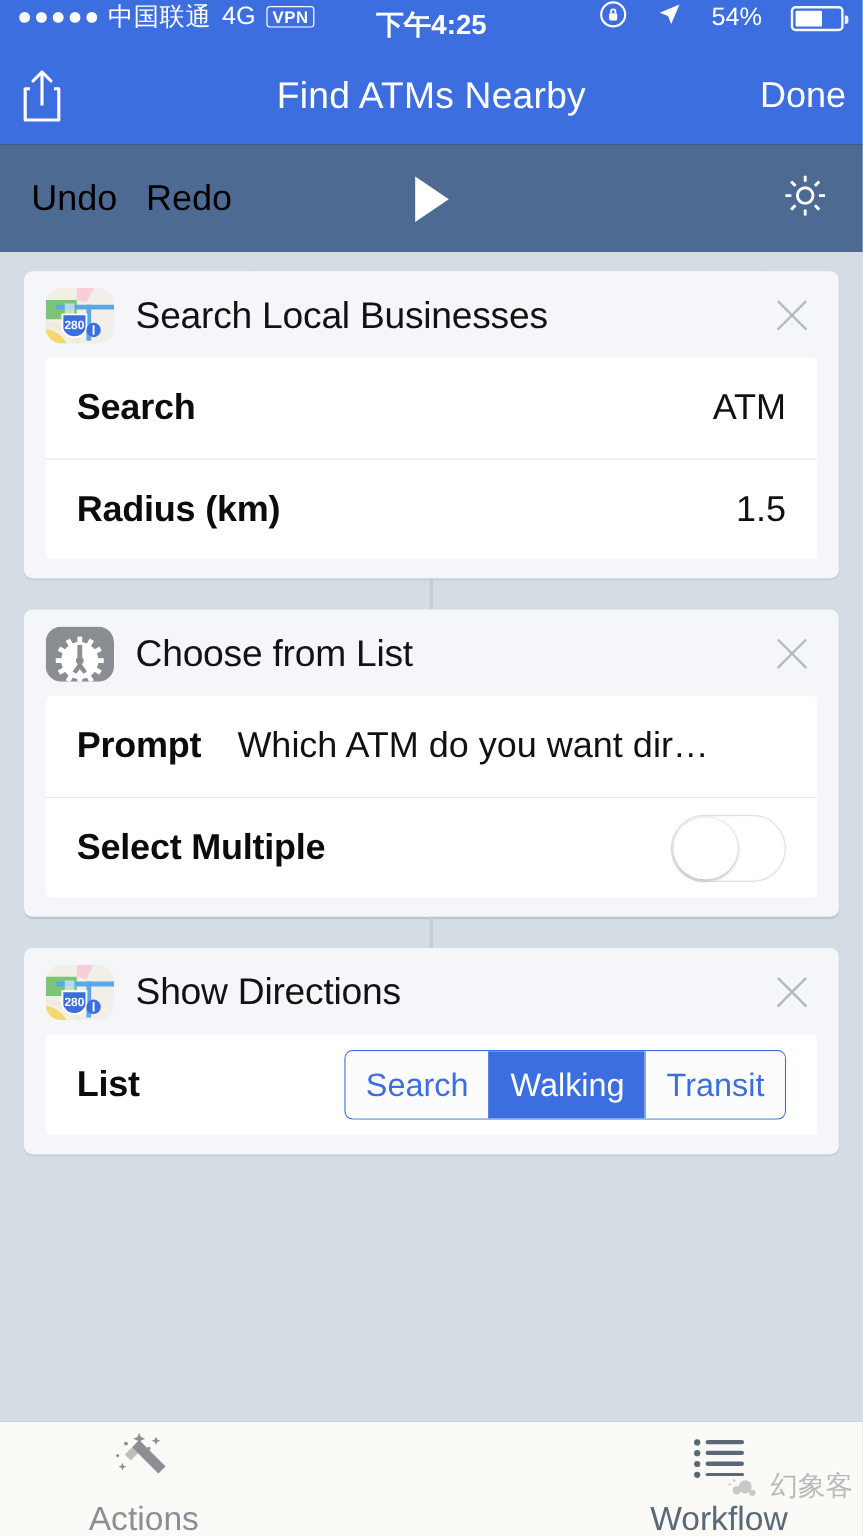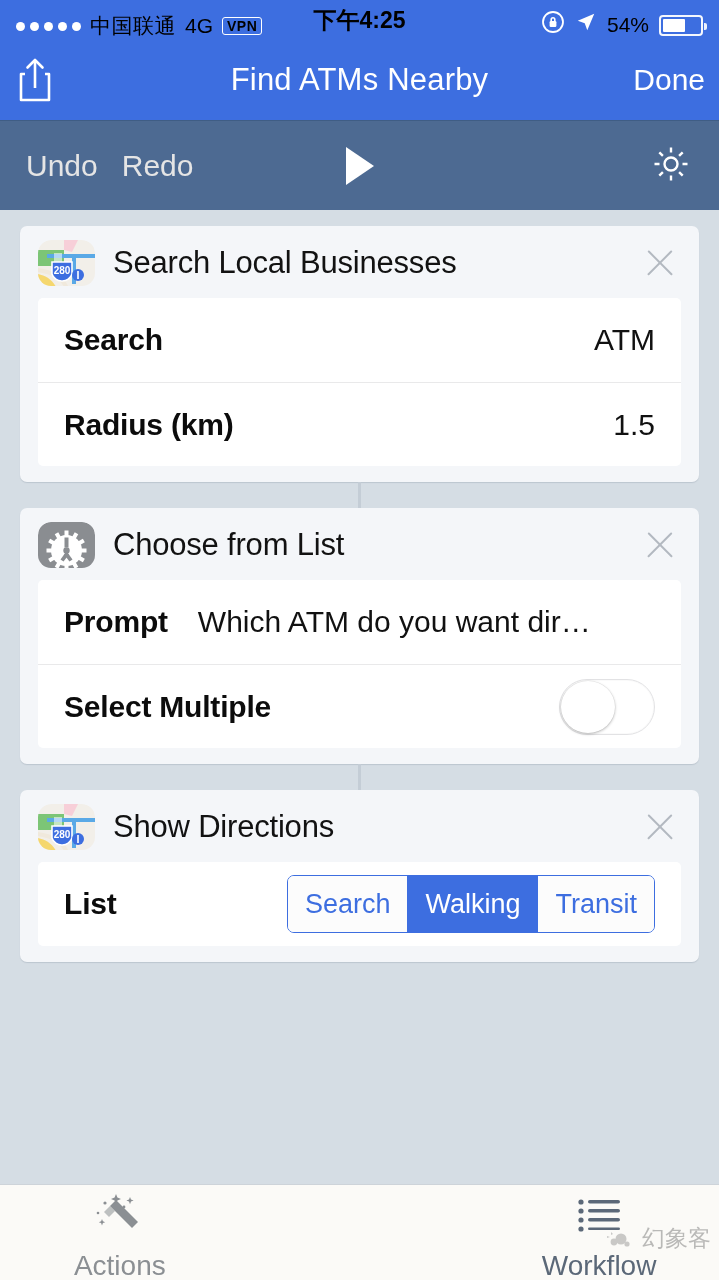--- a/index.html
+++ b/index.html
@@ -7,36 +7,36 @@
   body {
     font-family:"Liberation Sans","DejaVu Sans",sans-serif;
     background:#d5dde4;
     overflow:hidden;
     -webkit-font-smoothing:antialiased;
   }
   .phone { position:relative; width:719px; height:1280px; display:flex; flex-direction:column; }
 
   
   .statusbar{
-    height:40px; background:#3d6ee0; color:#000000;
-    display:flex; align-items:flex-end; padding:0 16px;
+    height:40px; background:#3d6ee0; color:#ffffff;
+    display:flex; align-items:flex-start; padding:0 16px;
     font-size:22px; flex:0 0 40px; position:relative;
   }
   .sb-left{ display:flex; align-items:center; gap:9px; }
   .dots{ display:flex; gap:5px; align-items:center; }
   .dots i{ width:9px; height:9px; border-radius:50%; background:#fff; display:block; }
   .carrier{ font-size:21px; letter-spacing:.5px; }
   .net{ font-size:21px; font-weight:400; }
   .vpn{ font-size:14px; border:1.6px solid #fff; border-radius:3px; padding:1px 4px 0; line-height:1.1; font-weight:700; letter-spacing:.5px;}
   .sb-center{
     position:absolute; left:0; right:0; top:0; height:40px;
     display:flex; align-items:center; justify-content:center;
     font-size:23px; font-weight:700; pointer-events:none;
   }
-  .sb-right{ margin-left:auto; display:flex; align-items:center; gap:10px; position:relative; z-index:2;}
+  .sb-right{ margin-left:auto; display:flex; align-items:center; gap:24px; position:relative; z-index:2;}
   .battpct{ font-size:21px; }
   .batt{ width:44px; height:21px; border:2px solid rgba(255,255,255,.95); border-radius:4px; position:relative; }
   .batt::after{ content:""; position:absolute; right:-6px; top:6px; width:3px; height:7px; background:rgba(255,255,255,.9); border-radius:0 2px 2px 0;}
   .batt i{ position:absolute; left:2px; top:2px; bottom:2px; width:53%; background:#fff; border-radius:1px; display:block;}
 
   
   .navbar{
     height:80px; background:#3d6ee0; color:#fff;
     display:flex; align-items:center; padding:0 14px; flex:0 0 80px;
     position:relative;
@@ -47,21 +47,21 @@
   }
   .share-icon{ width:42px; height:50px; position:relative; z-index:2; }
   .nav-done{ margin-left:auto; font-size:30px; z-index:2; }
 
   
   .toolbar{
     height:90px; background:#4d6a92; flex:0 0 90px;
     display:flex; align-items:center; padding:0 26px;
     position:relative; border-top:1px solid #3f5d85;
   }
-  .tb-undo,.tb-redo{ color:#e5e5e5; font-size:30px; }
+  .tb-undo,.tb-redo{ color:#000000; font-size:30px; }
   .tb-undo{ margin-right:24px; }
   .tb-play{ position:absolute; left:0; right:0; display:flex; justify-content:center; pointer-events:none;}
   .tb-play span{
     display:block; width:0; height:0;
     border-left:28px solid #fff;
     border-top:19px solid transparent;
     border-bottom:19px solid transparent;
   }
   .tb-gear{ margin-left:auto; z-index:2; }
 

